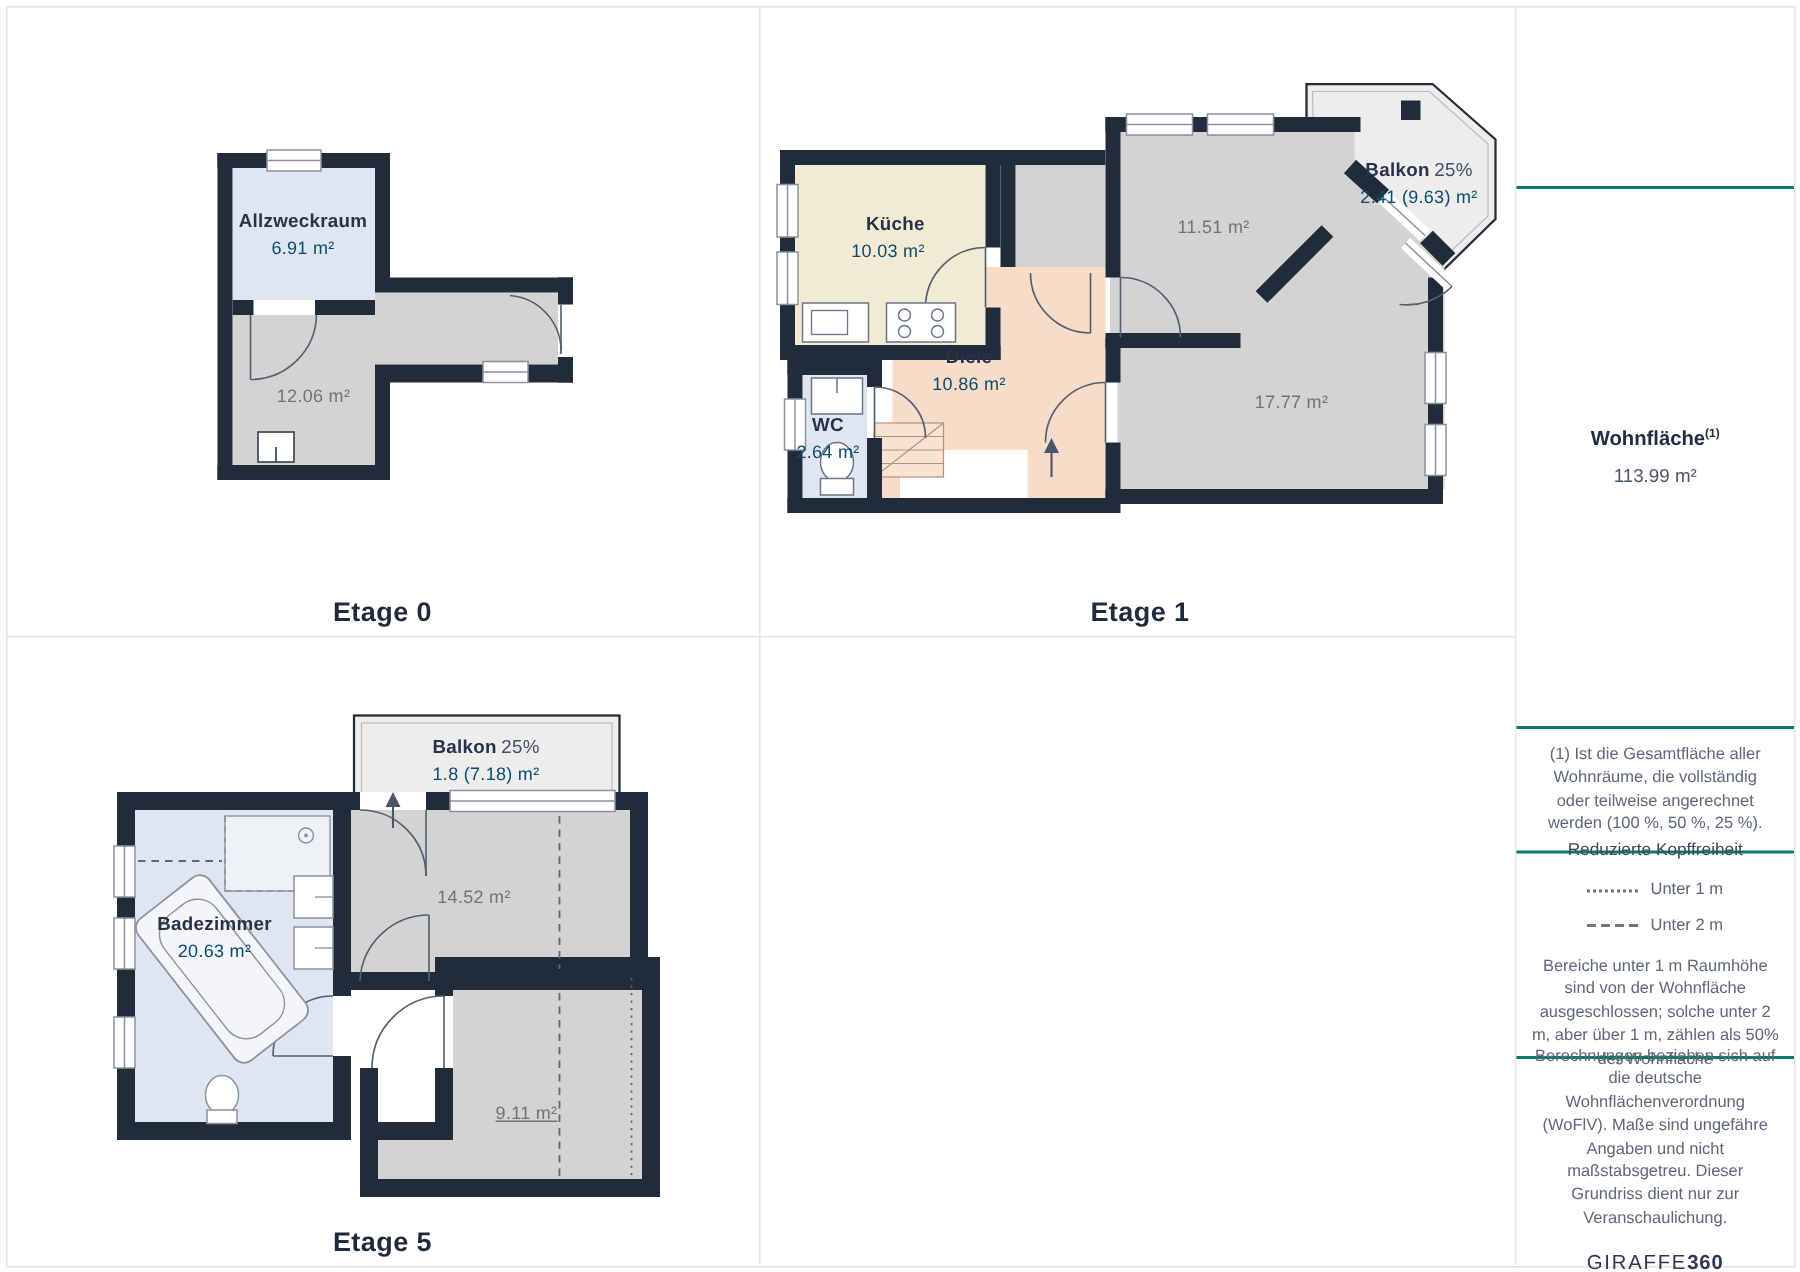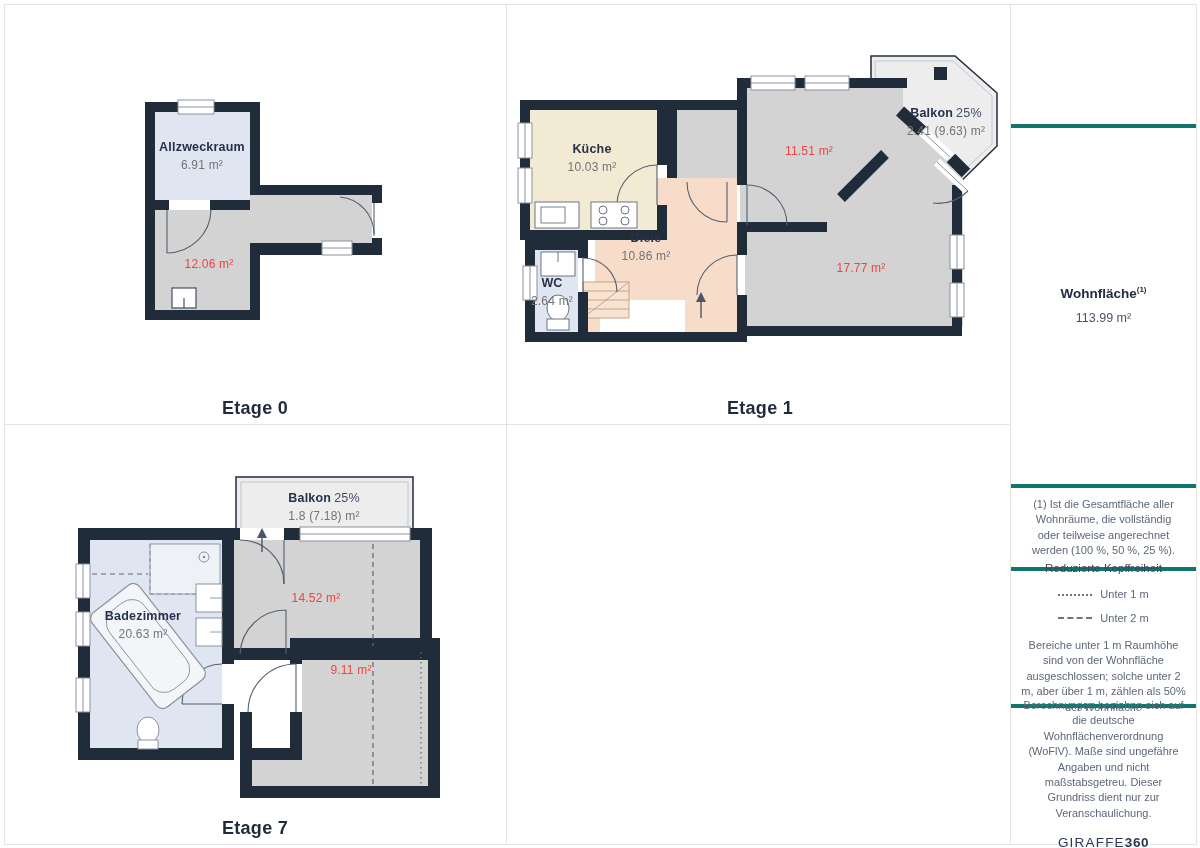--- a/index.html
+++ b/index.html
@@ -5,31 +5,31 @@
   html,body{margin:0;padding:0;background:#fff;}
   #canvas{position:relative;width:1200px;height:848px;background:#fff;overflow:hidden;
           font-family:"Liberation Sans","DejaVu Sans",sans-serif;-webkit-font-smoothing:antialiased;}
   .gridline{position:absolute;background:#e4e4e4;}
   .frame{position:absolute;left:4px;top:4px;width:1191px;height:839px;border:1px solid #e4e4e4;}
   .cell{position:absolute;}
   .cell svg{display:block;}
   
   .plabel{position:absolute;transform:translateX(-50%);text-align:center;white-space:nowrap;
           font-size:12.5px;font-weight:700;color:var(--textDark);letter-spacing:.2px;line-height:1.1;}
-  .plabel .area{display:block;font-weight:400;color:#737373;margin-top:4px;font-size:12px;}
+  .plabel .area{display:block;font-weight:400;color:#0c4a6e;margin-top:4px;font-size:12px;}
   .plabel .share{font-weight:400;color:#414d66;margin-left:3px;}
-  .plabel.area-only{font-weight:400;color:#ef4444;font-size:12px;}
+  .plabel.area-only{font-weight:400;color:#737373;font-size:12px;}
   .caption{position:absolute;transform:translateX(-50%);font-size:18px;font-weight:700;
            color:#1f2a3c;letter-spacing:.3px;}
   
   .sidebar{position:absolute;left:1011px;top:4px;width:185px;height:839px;}
   .side-sec{position:absolute;left:0;width:100%;box-sizing:border-box;display:flex;
             flex-direction:column;align-items:center;justify-content:center;text-align:center;
             color:#5c6779;font-size:11px;line-height:1.4;}
-  .side-sec.bordered{border-top:4px solid #0f766e;}
+  .side-sec.bordered{border-top:2px solid #0f766e;}
   .sec-logo{top:0;height:120px;}
   .sec-area{top:120px;height:360px;}
   .sec-note{top:480px;height:83px;padding:22px 13px;}
   .sec-head{top:563px;height:137px;padding:4px 10px;}
   .sec-legal{top:700px;height:139px;padding:6px 12px;}
   .logo-wrap{position:relative;padding-right:20px;}
   .logo-name{font-size:27px;font-weight:700;color:#40444b;letter-spacing:.4px;line-height:1;}
   .logo-sub{font-size:20.5px;font-weight:400;color:#5a5e65;letter-spacing:1px;margin-top:3px;}
   .logo-mark{position:absolute;right:-8px;top:-14px;width:34px;height:34px;}
   .area-title{font-size:13.5px;font-weight:700;color:#222d42;}
@@ -293,21 +293,21 @@
     </svg>
   </div>
 
   <div class="plabel" style="left:202px;top:141px;">
     <span>Allzweckraum</span><span class="area">6.91 m²</span>
   </div>
   <div class="plabel area-only" style="left:209px;top:258px;">
     <span>12.06 m²</span>
   </div>
 
-  <div class="plabel" style="left:592px;top:143px;">
+  <div class="plabel" style="left:592px;top:143px;text-align:right;">
     <span>Küche</span><span class="area">10.03 m²</span>
   </div>
   <div class="plabel" style="left:646px;top:232px;">
     <span>Diele</span><span class="area">10.86 m²</span>
   </div>
   <div class="plabel" style="left:552px;top:277px;">
     <span>WC</span><span class="area">2.64 m²</span>
   </div>
   <div class="plabel area-only" style="left:809px;top:145px;">
     <span>11.51 m²</span>
@@ -323,27 +323,27 @@
   <div class="plabel" style="left:324px;top:492px;">
     <span>Balkon</span><span class="share">25%</span>
     <span class="area">1.8 (7.18) m²</span>
   </div>
   <div class="plabel" style="left:143px;top:610px;">
     <span>Badezimmer</span><span class="area">20.63 m²</span>
   </div>
   <div class="plabel area-only" style="left:316px;top:592px;">
     <span>14.52 m²</span>
   </div>
-  <div class="plabel area-only" style="left:351px;top:664px;">
+  <div class="plabel area-only" style="left:351px;top:736px;text-decoration:underline;">
     <span>9.11 m²</span>
   </div>
 
   <div class="caption" style="left:255px;top:398px;">Etage 0</div>
   <div class="caption" style="left:760px;top:398px;">Etage 1</div>
-  <div class="caption" style="left:255px;top:818px;">Etage 7</div>
+  <div class="caption" style="left:255px;top:818px;">Etage 5</div>
 
   <div class="sidebar">
 
 
     <div class="side-sec sec-area bordered">
       <div class="area-title">
         <span>Wohnfläche</span><sup>(1)</sup>
       </div>
       <div class="area-value">113.99 m²</div>
     </div>

